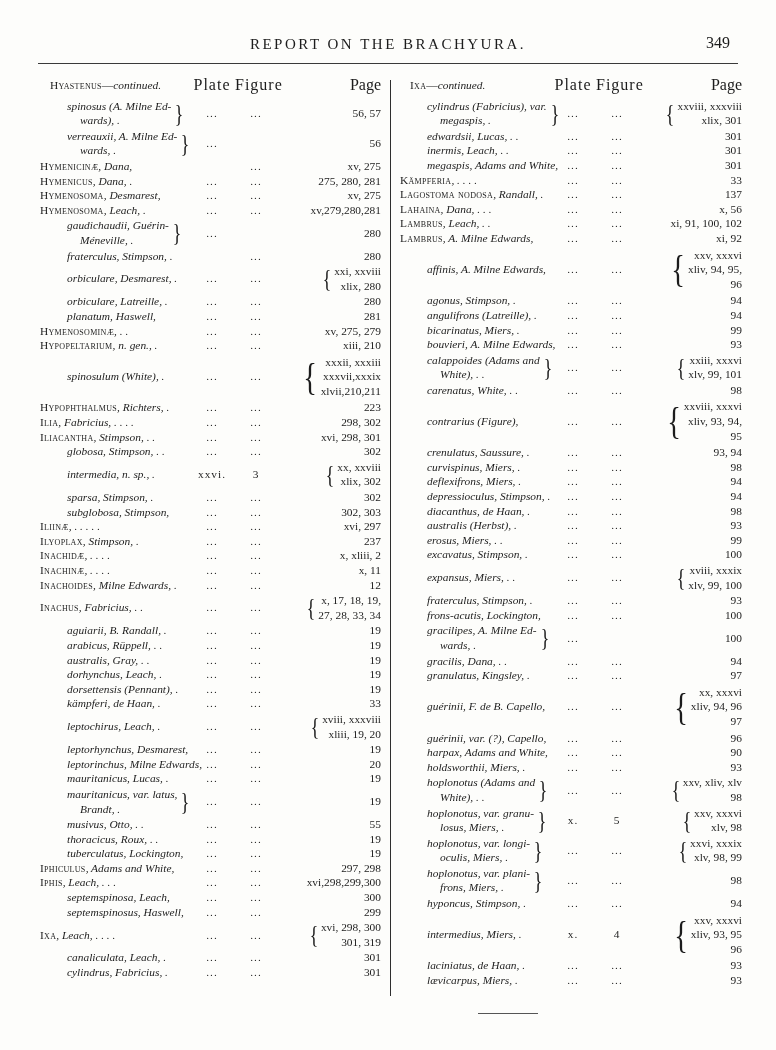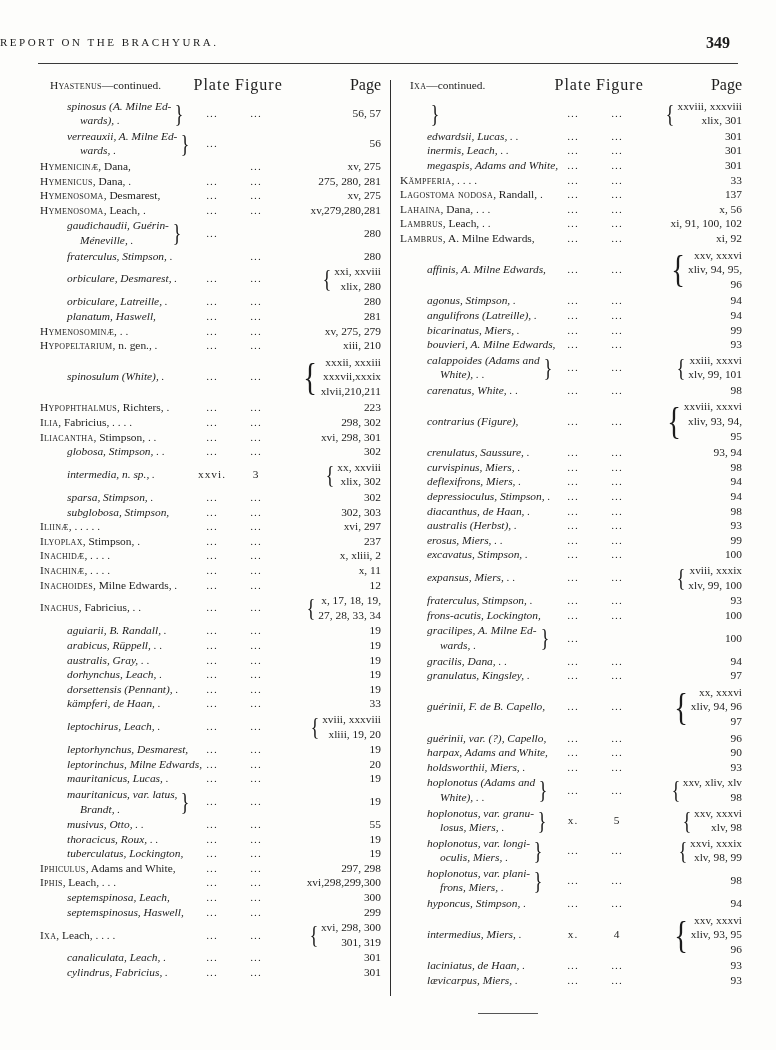--- a/index.html
+++ b/index.html
@@ -2,42 +2,42 @@
 <html><head>
 <meta charset="utf-8">
 <style>
   html,body{margin:0;padding:0;background:#e9e7e2;}
   .sheet{
     position:relative;width:776px;height:1050px;margin:0 auto;
     background:#fdfdfb;color:#1c1c1c;
     font-family:"Liberation Serif","DejaVu Serif",serif;
   }
   .running-title{
-    position:absolute;top:36px;left:0;right:0;text-align:left;
-    font-size:11px;letter-spacing:2.5px;
+    position:absolute;top:36px;left:0;right:0;text-align:center;
+    font-size:15px;letter-spacing:2.5px;
   }
-  .folio{position:absolute;top:34px;right:46px;font-size:16px;font-weight:bold;}
+  .folio{position:absolute;top:34px;right:46px;font-size:16px;}
   .head-rule{position:absolute;top:63px;left:38px;right:38px;border-top:1px solid #3a3a3a;}
   .columns{position:absolute;top:78px;left:40px;right:34px;height:918px;display:flex;}
   .col{width:341px;}
   .col.right{flex:1;}
   .vrule{width:1px;background:#2e2e2e;margin:2px 9px 0 9px;align-self:stretch;}
   .row{display:flex;align-items:center;font-size:11.4px;line-height:14.6px;}
   .row.m2{margin:1px 0;}
   .row.m3{margin:2px 0;}
   .headrow{margin-bottom:6px;}
   .headrow .c-name{padding-left:10px;}
   .hdr{font-size:16px;}
   .c-name{flex:1;min-width:0;display:flex;align-items:center;}
   .nlines{white-space:nowrap;}
   .species .c-name{padding-left:27px;}
   .species .nlines{font-style:italic;}
   .nline.cont{padding-left:13px;}
   .sc{font-variant:small-caps;letter-spacing:.3px;}
-  .it{}
+  .it{font-style:italic;}
   .c-plate{width:46px;text-align:center;flex:none;letter-spacing:1px;}
   .c-figure{width:42px;text-align:center;flex:none;letter-spacing:1px;}
   .c-page{width:104px;flex:none;display:flex;justify-content:flex-end;align-items:center;}
   .plines{text-align:right;}
   .c-page.multi .plines{text-align:right;}
   .brace{line-height:1;font-weight:400;transform:scaleX(.75);display:inline-block;}
   .brace.n2{font-size:25px;}
   .brace.n3{font-size:38px;}
   .brace.left{margin-right:1px;}
   .brace.right{margin-left:2px;}
@@ -767,20 +767,24 @@
             <span class="it">continued.</span>
           </div>
           <div class="c-plate hdr">Plate</div>
           <div class="c-figure hdr">Figure</div>
           <div class="c-page hdr">
             <div class="plines">Page</div>
           </div>
         </div>
         <div class="row species m2">
           <div class="c-name">
+            <div class="nlines">
+              <div class="nline">cylindrus (Fabricius), var.</div>
+              <div class="nline cont">megaspis, .</div>
+            </div>
             <span class="brace right n2">}</span>
           </div>
           <div class="c-plate">...</div>
           <div class="c-figure">...</div>
           <div class="c-page multi">
             <span class="brace left n2">{</span>
             <div class="plines">
               <div>xxviii, xxxviii</div>
               <div>xlix, 301</div>
             </div>

